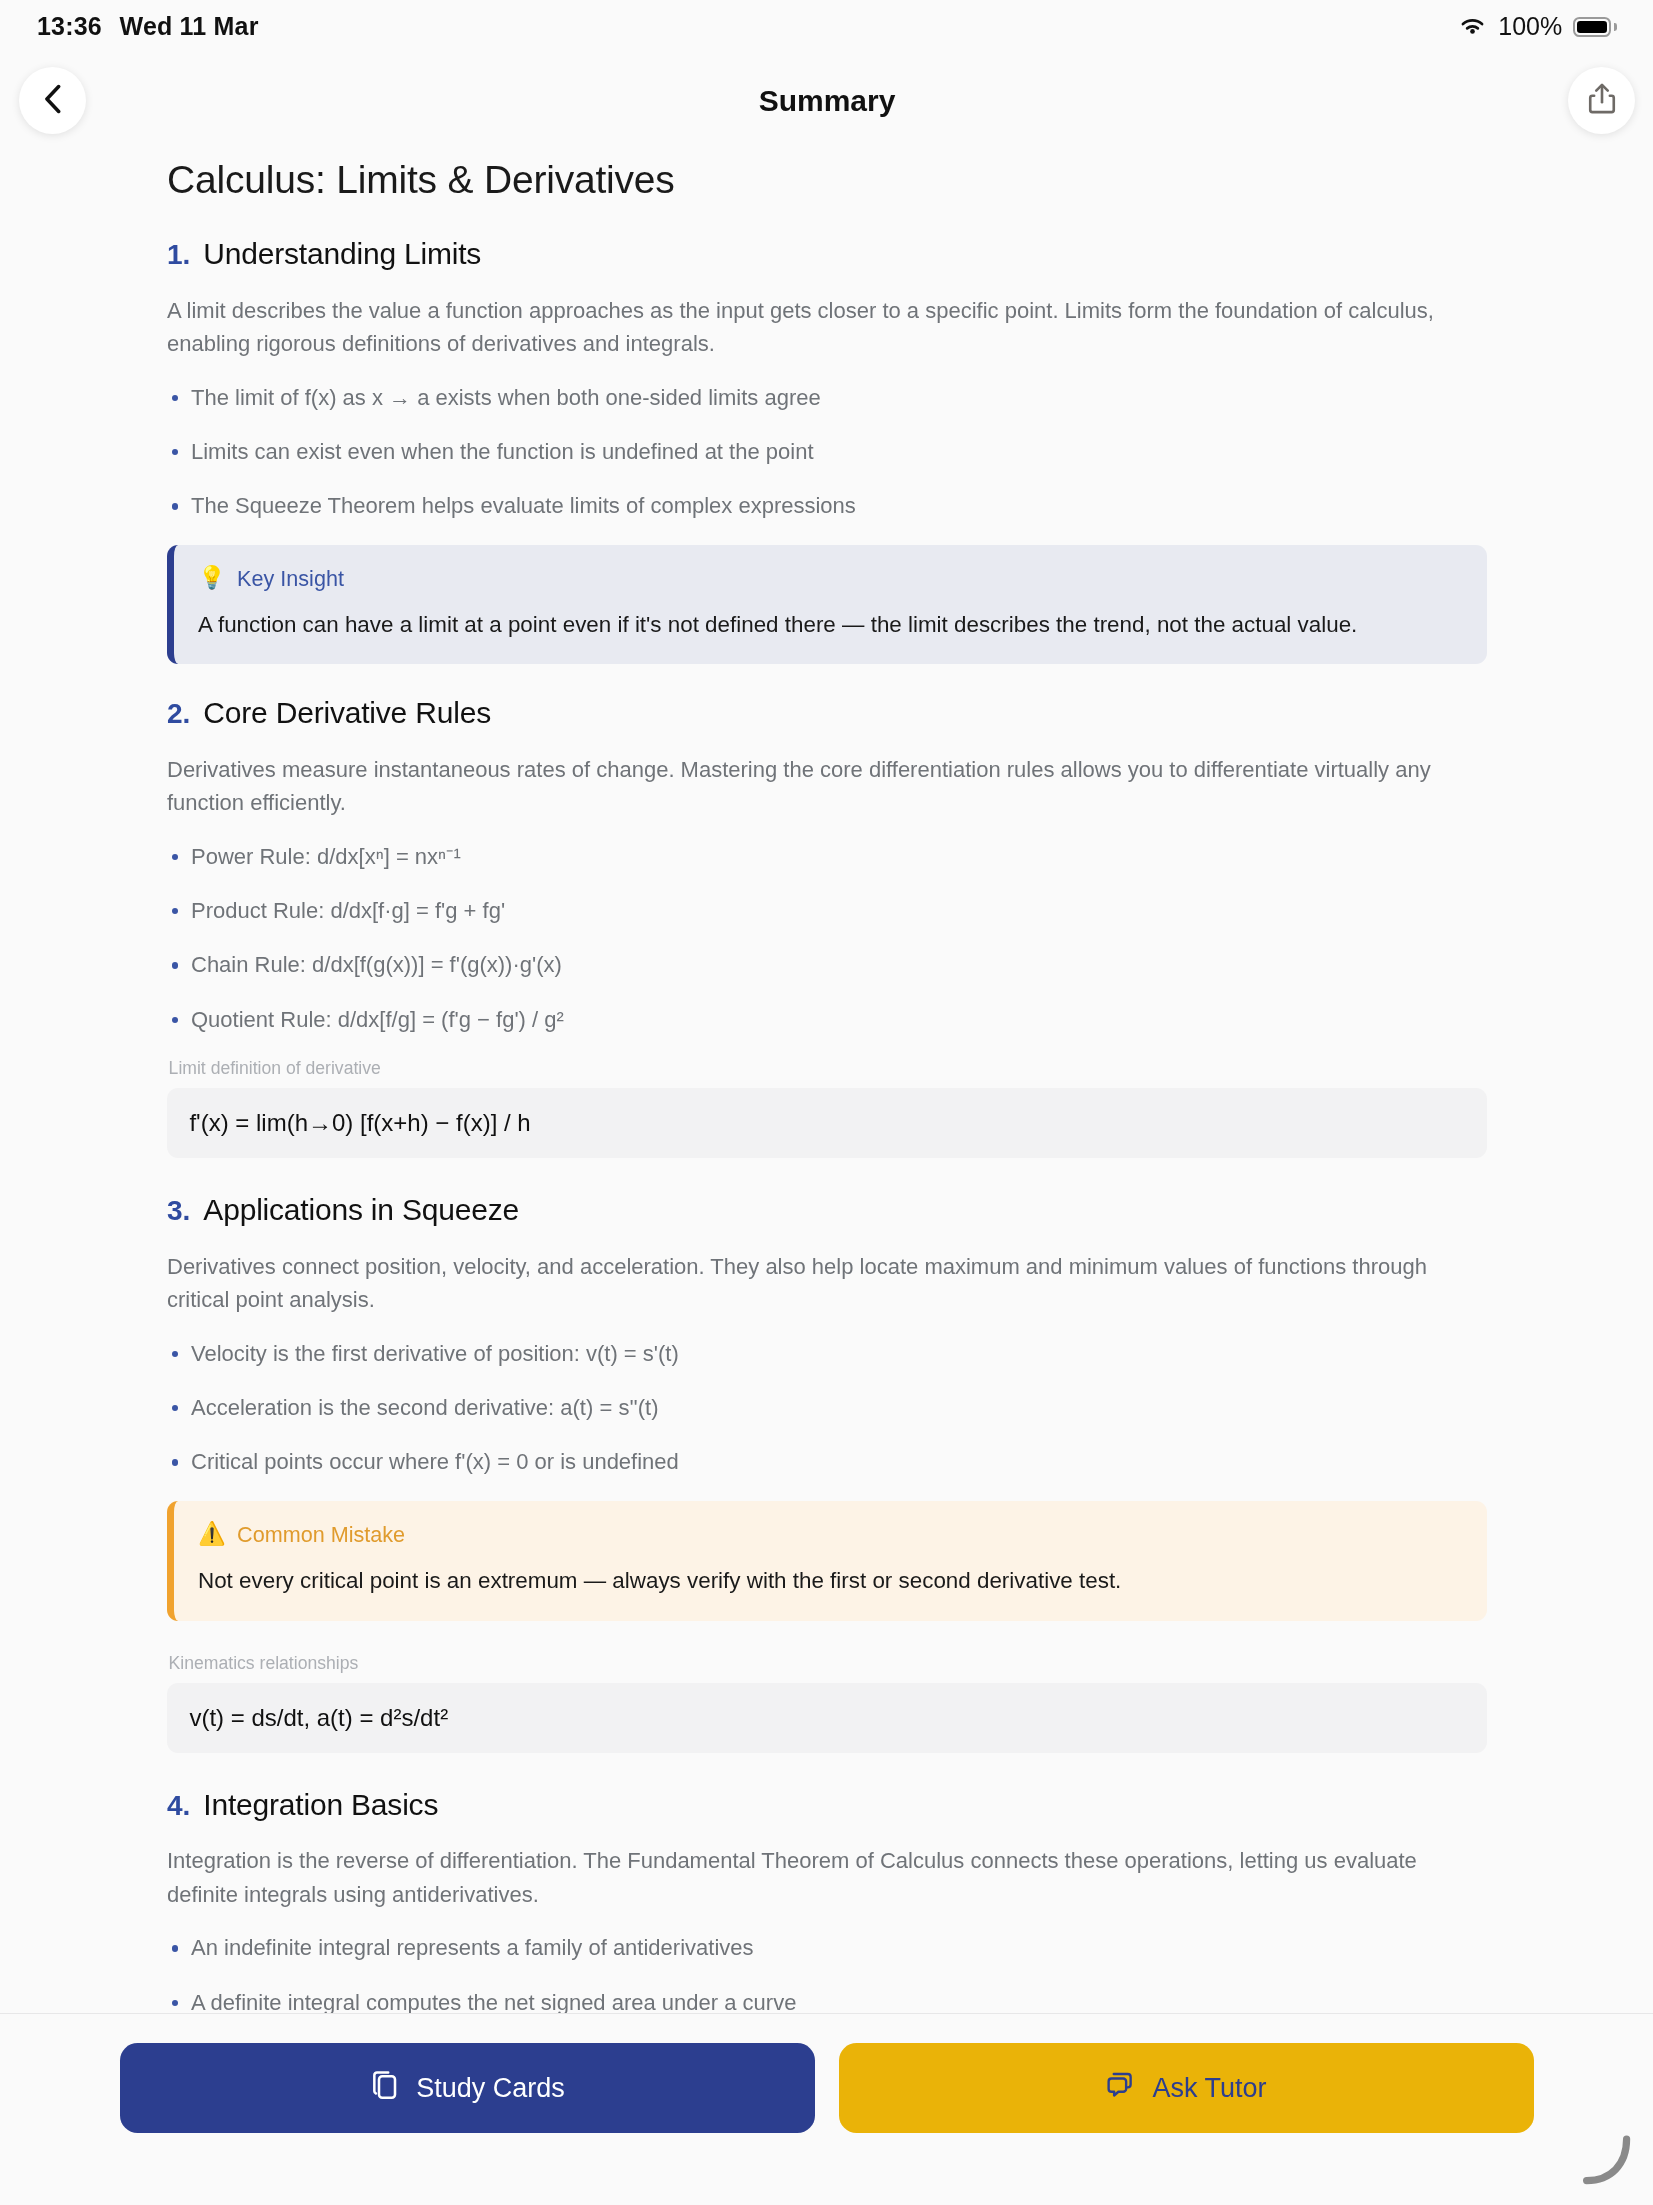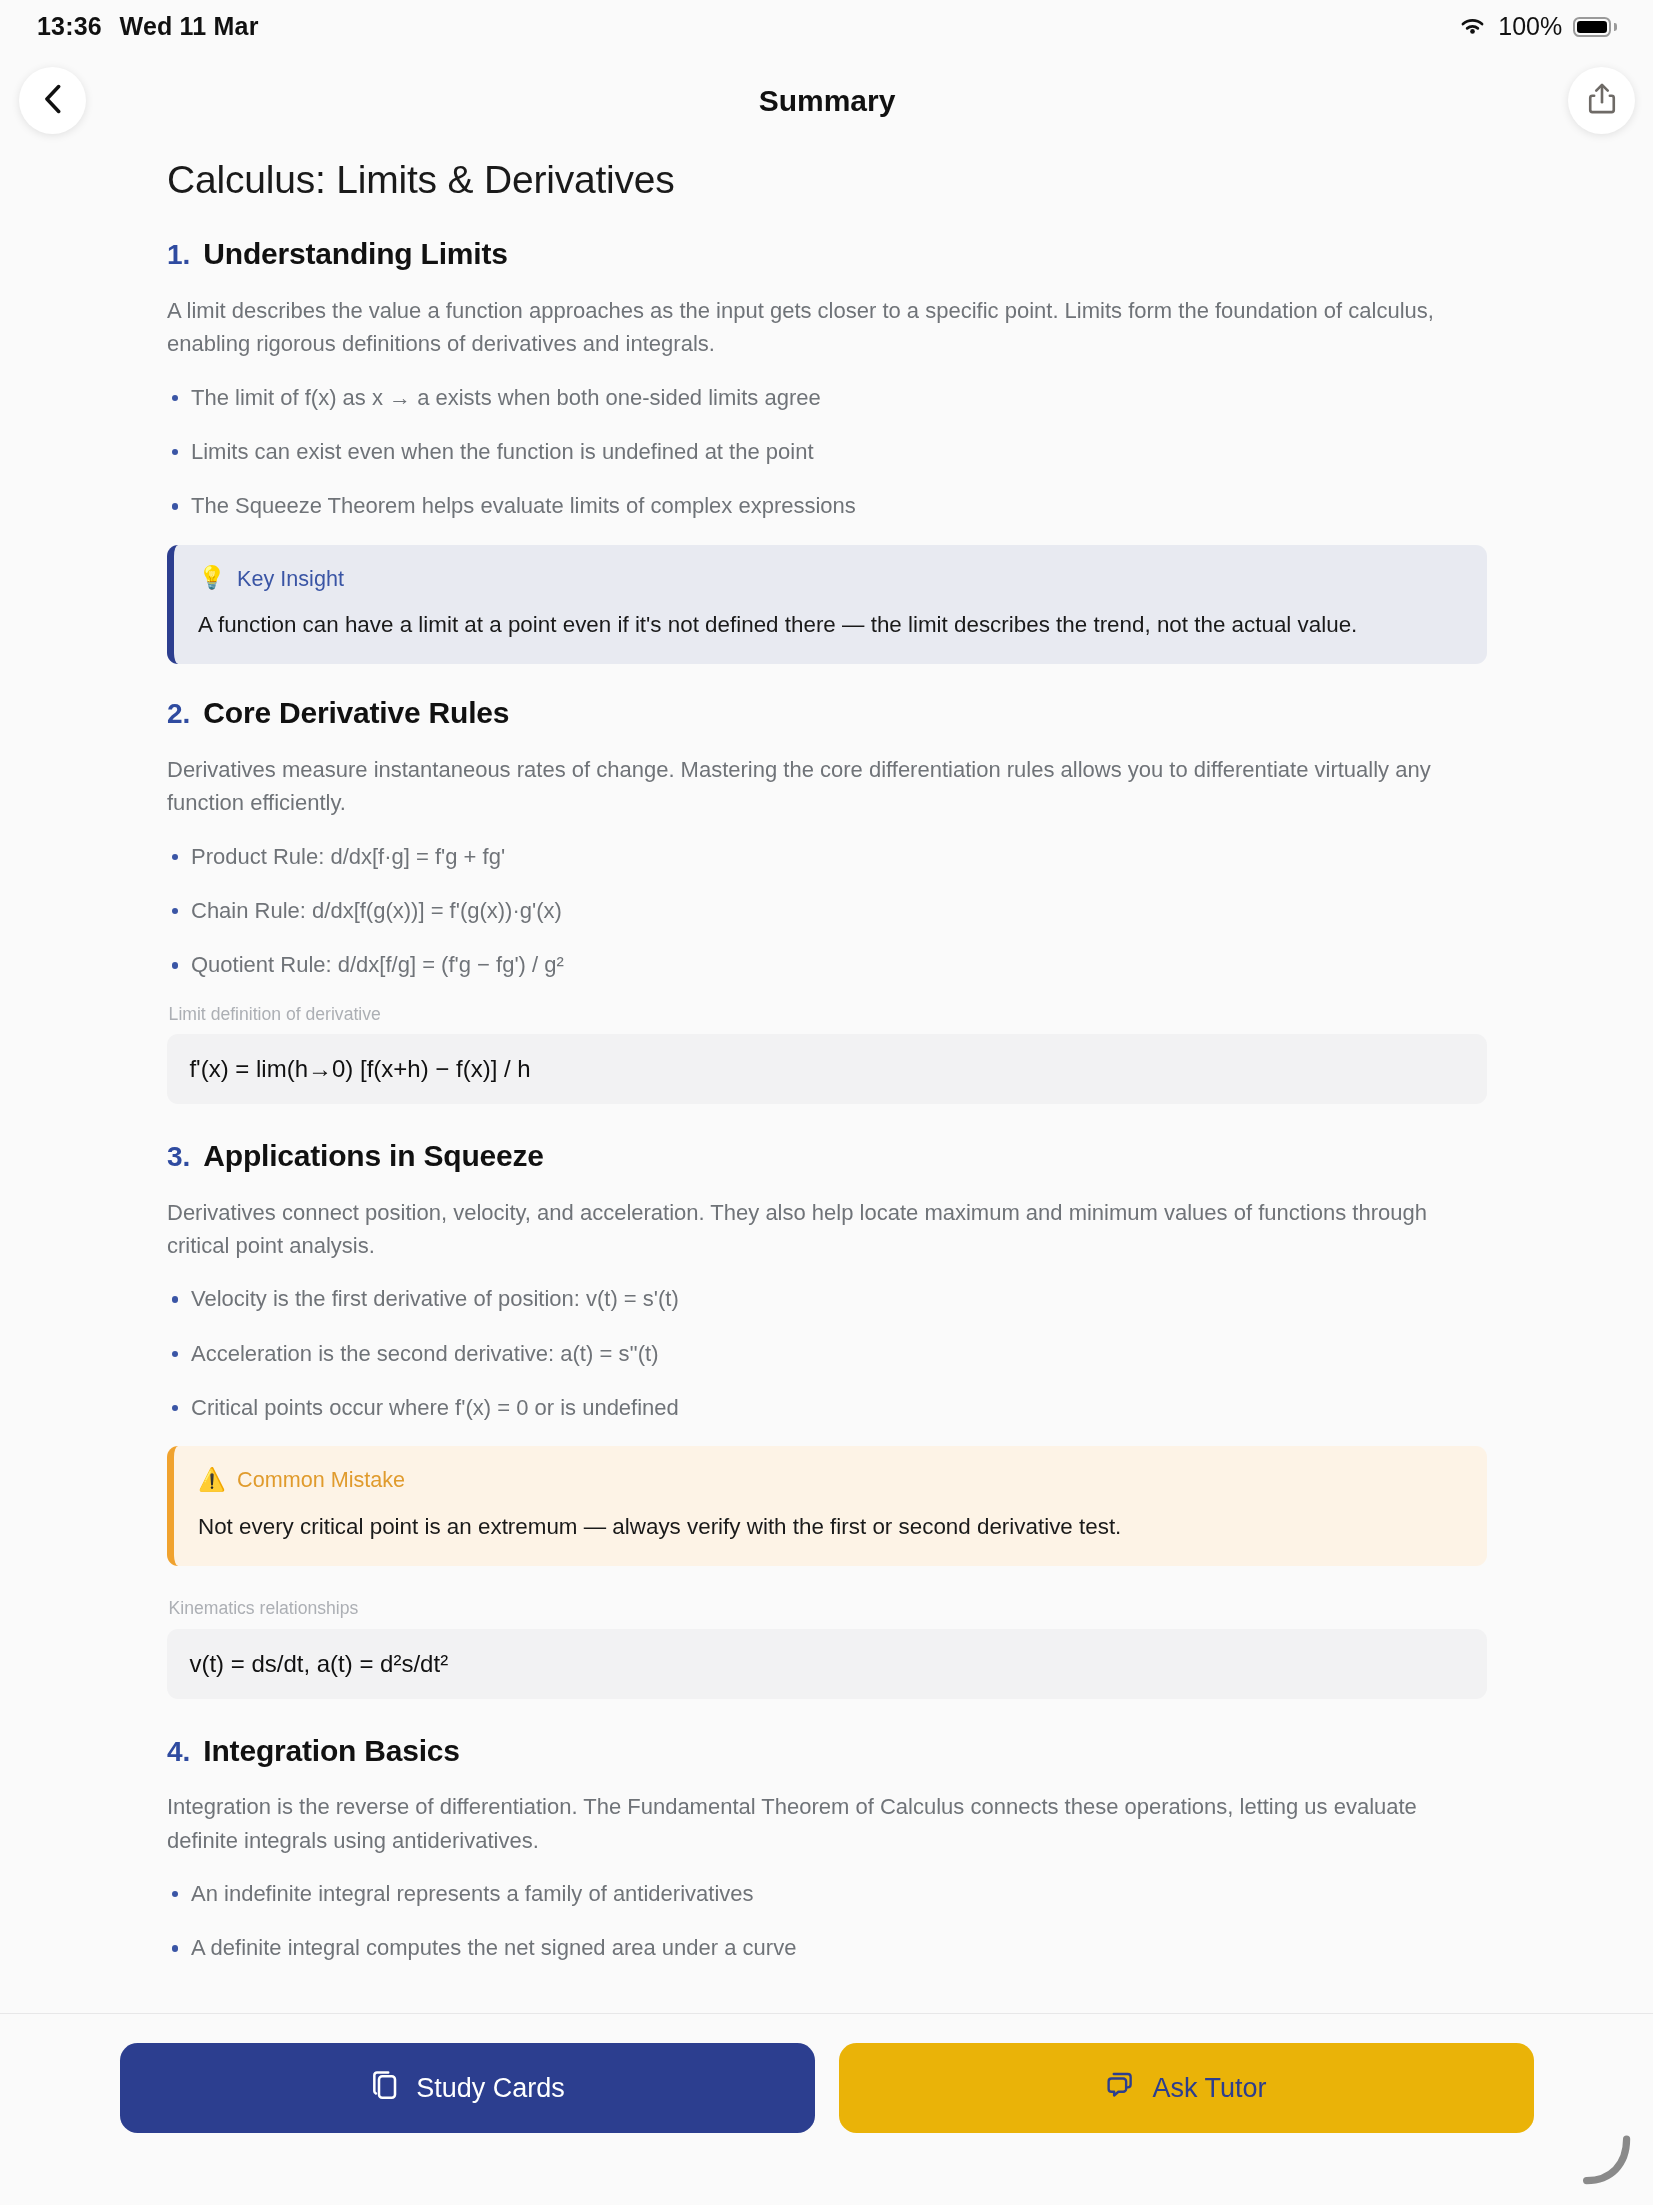--- a/index.html
+++ b/index.html
@@ -61,21 +61,21 @@
   .doc-title {
     font-size:39px; font-weight:400; color:#1a1a1a;
     letter-spacing:-0.2px;
     margin-top:22.4px; margin-bottom:35px;
   }
   .sec-head {
     display:flex; align-items:baseline; gap:13px;
     margin-bottom:22.4px;
   }
   .sec-num { font-size:28px; font-weight:600; color:#2F4BA0; }
-  .sec-title { font-size:30px; font-weight:700; color:#111; letter-spacing:-0.2px; }
+  .sec-title { font-size:30px; font-weight:400; color:#111; letter-spacing:-0.2px; }
   .sec-body {
     font-size:22px; line-height:1.52; color:#6F7378;
     margin-bottom:21px; max-width:1322px;
   }
   .blist { list-style:none; margin-bottom:11.2px; }
   .blist li {
     position:relative; padding-left:24px;
     font-size:22px; line-height:1.45; color:#6F7378;
     margin-bottom:22.4px;
   }
@@ -207,20 +207,21 @@
       </div>
     </div>
 
     <div>
       <div class="sec-head">
         <span class="sec-num">2.</span>
         <span class="sec-title">Core Derivative Rules</span>
       </div>
       <p class="sec-body">Derivatives measure instantaneous rates of change. Mastering the core differentiation rules allows you to differentiate virtually any function efficiently.</p>
       <ul class="blist">
+        <li>Power Rule: d/dx[xⁿ] = nxⁿ⁻¹</li>
         <li>Product Rule: d/dx[f·g] = f'g + fg'</li>
         <li>Chain Rule: d/dx[f(g(x))] = f'(g(x))·g'(x)</li>
         <li>Quotient Rule: d/dx[f/g] = (f'g − fg') / g²</li>
       </ul>
       <div class="formula-label">Limit definition of derivative</div>
       <div class="formula-box">f'(x) = lim(h→0) [f(x+h) − f(x)] / h</div>
     </div>
 
     <div>
       <div class="sec-head">

